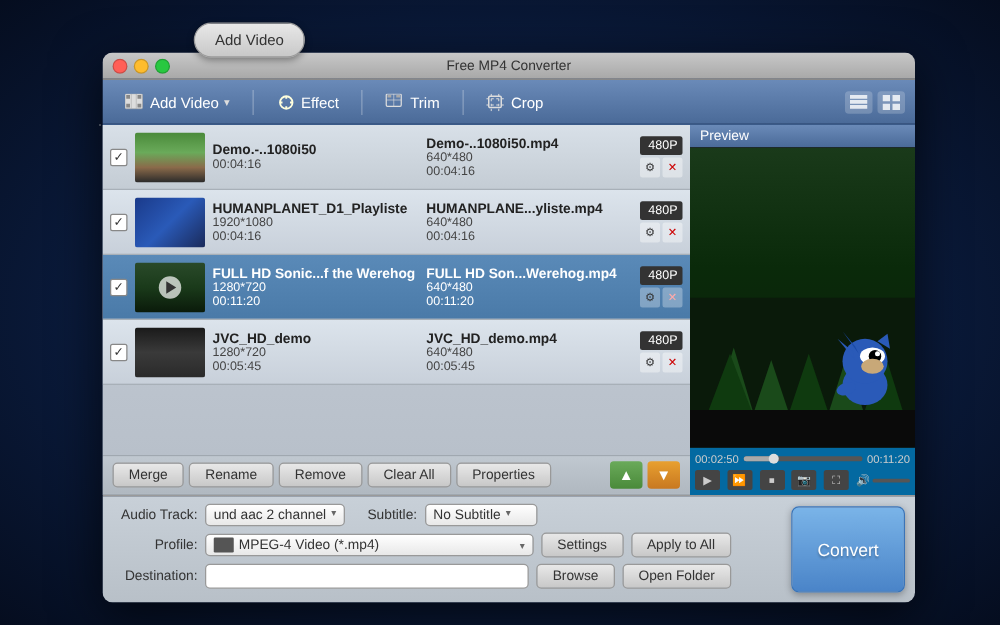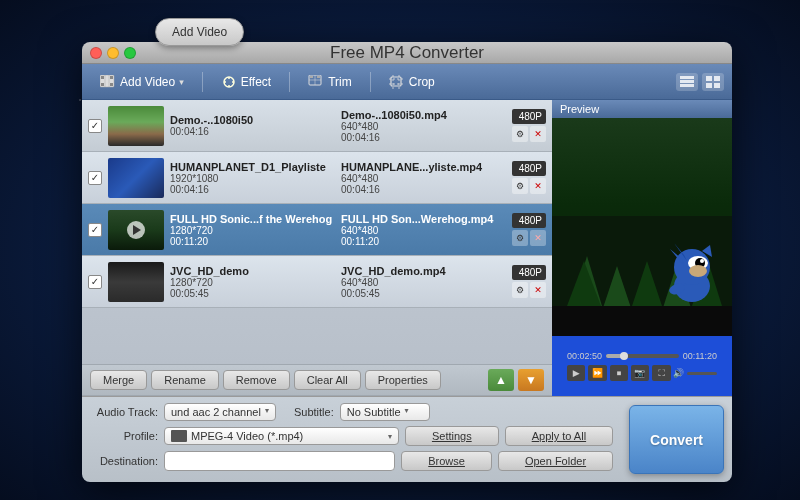--- a/index.html
+++ b/index.html
@@ -79,21 +79,21 @@
       border-radius: 50%;
       border: 1px solid rgba(0,0,0,0.2);
     }
     .tb-close { background: #ff5f57; }
     .tb-min { background: #febc2e; }
     .tb-max { background: #28c840; }
     .titlebar-title {
       position: absolute;
       left: 50%;
       transform: translateX(-50%);
-      font-size: 17px;
+      font-size: 11px;
       color: #333;
       font-weight: 500;
     }
 
     
     .toolbar {
       background: linear-gradient(180deg, #6a8ab8 0%, #4a6a98 100%);
       height: 36px;
       display: flex;
       align-items: center;
@@ -366,22 +366,22 @@
       overflow: hidden;
     }
     
     .sonic-scene {
       width: 100%;
       height: 100%;
       background: linear-gradient(180deg, #1a3a1a 0%, #0a2a0a 40%, #0a1a0a 100%);
       position: relative;
     }
     .preview-controls {
-      background: #1d4ed8;
-      padding: 15px;
+      background: #0369a1;
+      padding: 4px;
     }
     .time-bar {
       display: flex;
       align-items: center;
       gap: 4px;
       margin-bottom: 4px;
     }
     .time-text {
       font-size: 9px;
       color: #ccc;
@@ -496,49 +496,49 @@
       flex: 1;
       background: #fff;
       border: 1px solid #999;
       border-radius: 4px;
       padding: 2px 6px;
       font-size: 11px;
       color: #333;
       height: 20px;
     }
     .settings-btn {
-      padding: 3px 26px;
+      padding: 3px 12px;
       background: linear-gradient(180deg, #e8e8e8 0%, #c8c8c8 100%);
       border: 1px solid #999;
       border-radius: 4px;
       font-size: 11px;
       cursor: pointer;
       color: #333;
-      text-decoration: underline;
     }
     .convert-btn {
       padding: 20px 20px;
       background: linear-gradient(180deg, #7ab4e8 0%, #4a84c8 100%);
       border: 1px solid #3a74b8;
       border-radius: 6px;
       font-size: 14px;
-      font-weight: 700;
+      font-weight: 400;
       cursor: pointer;
       color: #fff;
       text-shadow: 0 1px 2px rgba(0,0,0,0.3);
       box-shadow: 0 2px 6px rgba(0,0,0,0.3);
       height: 100%;
       align-self: stretch;
     }
 
     .bottom-area {
       display: flex;
       background: linear-gradient(180deg, #c8d0d8 0%, #b8c0c8 100%);
       border-top: 1px solid #9a9a9a;
       padding: 0;
+      gap: 32px;
     }
     .bottom-form {
       flex: 1;
       padding: 6px 8px;
     }
     .bottom-convert {
       padding: 8px;
       display: flex;
       align-items: center;
     }

